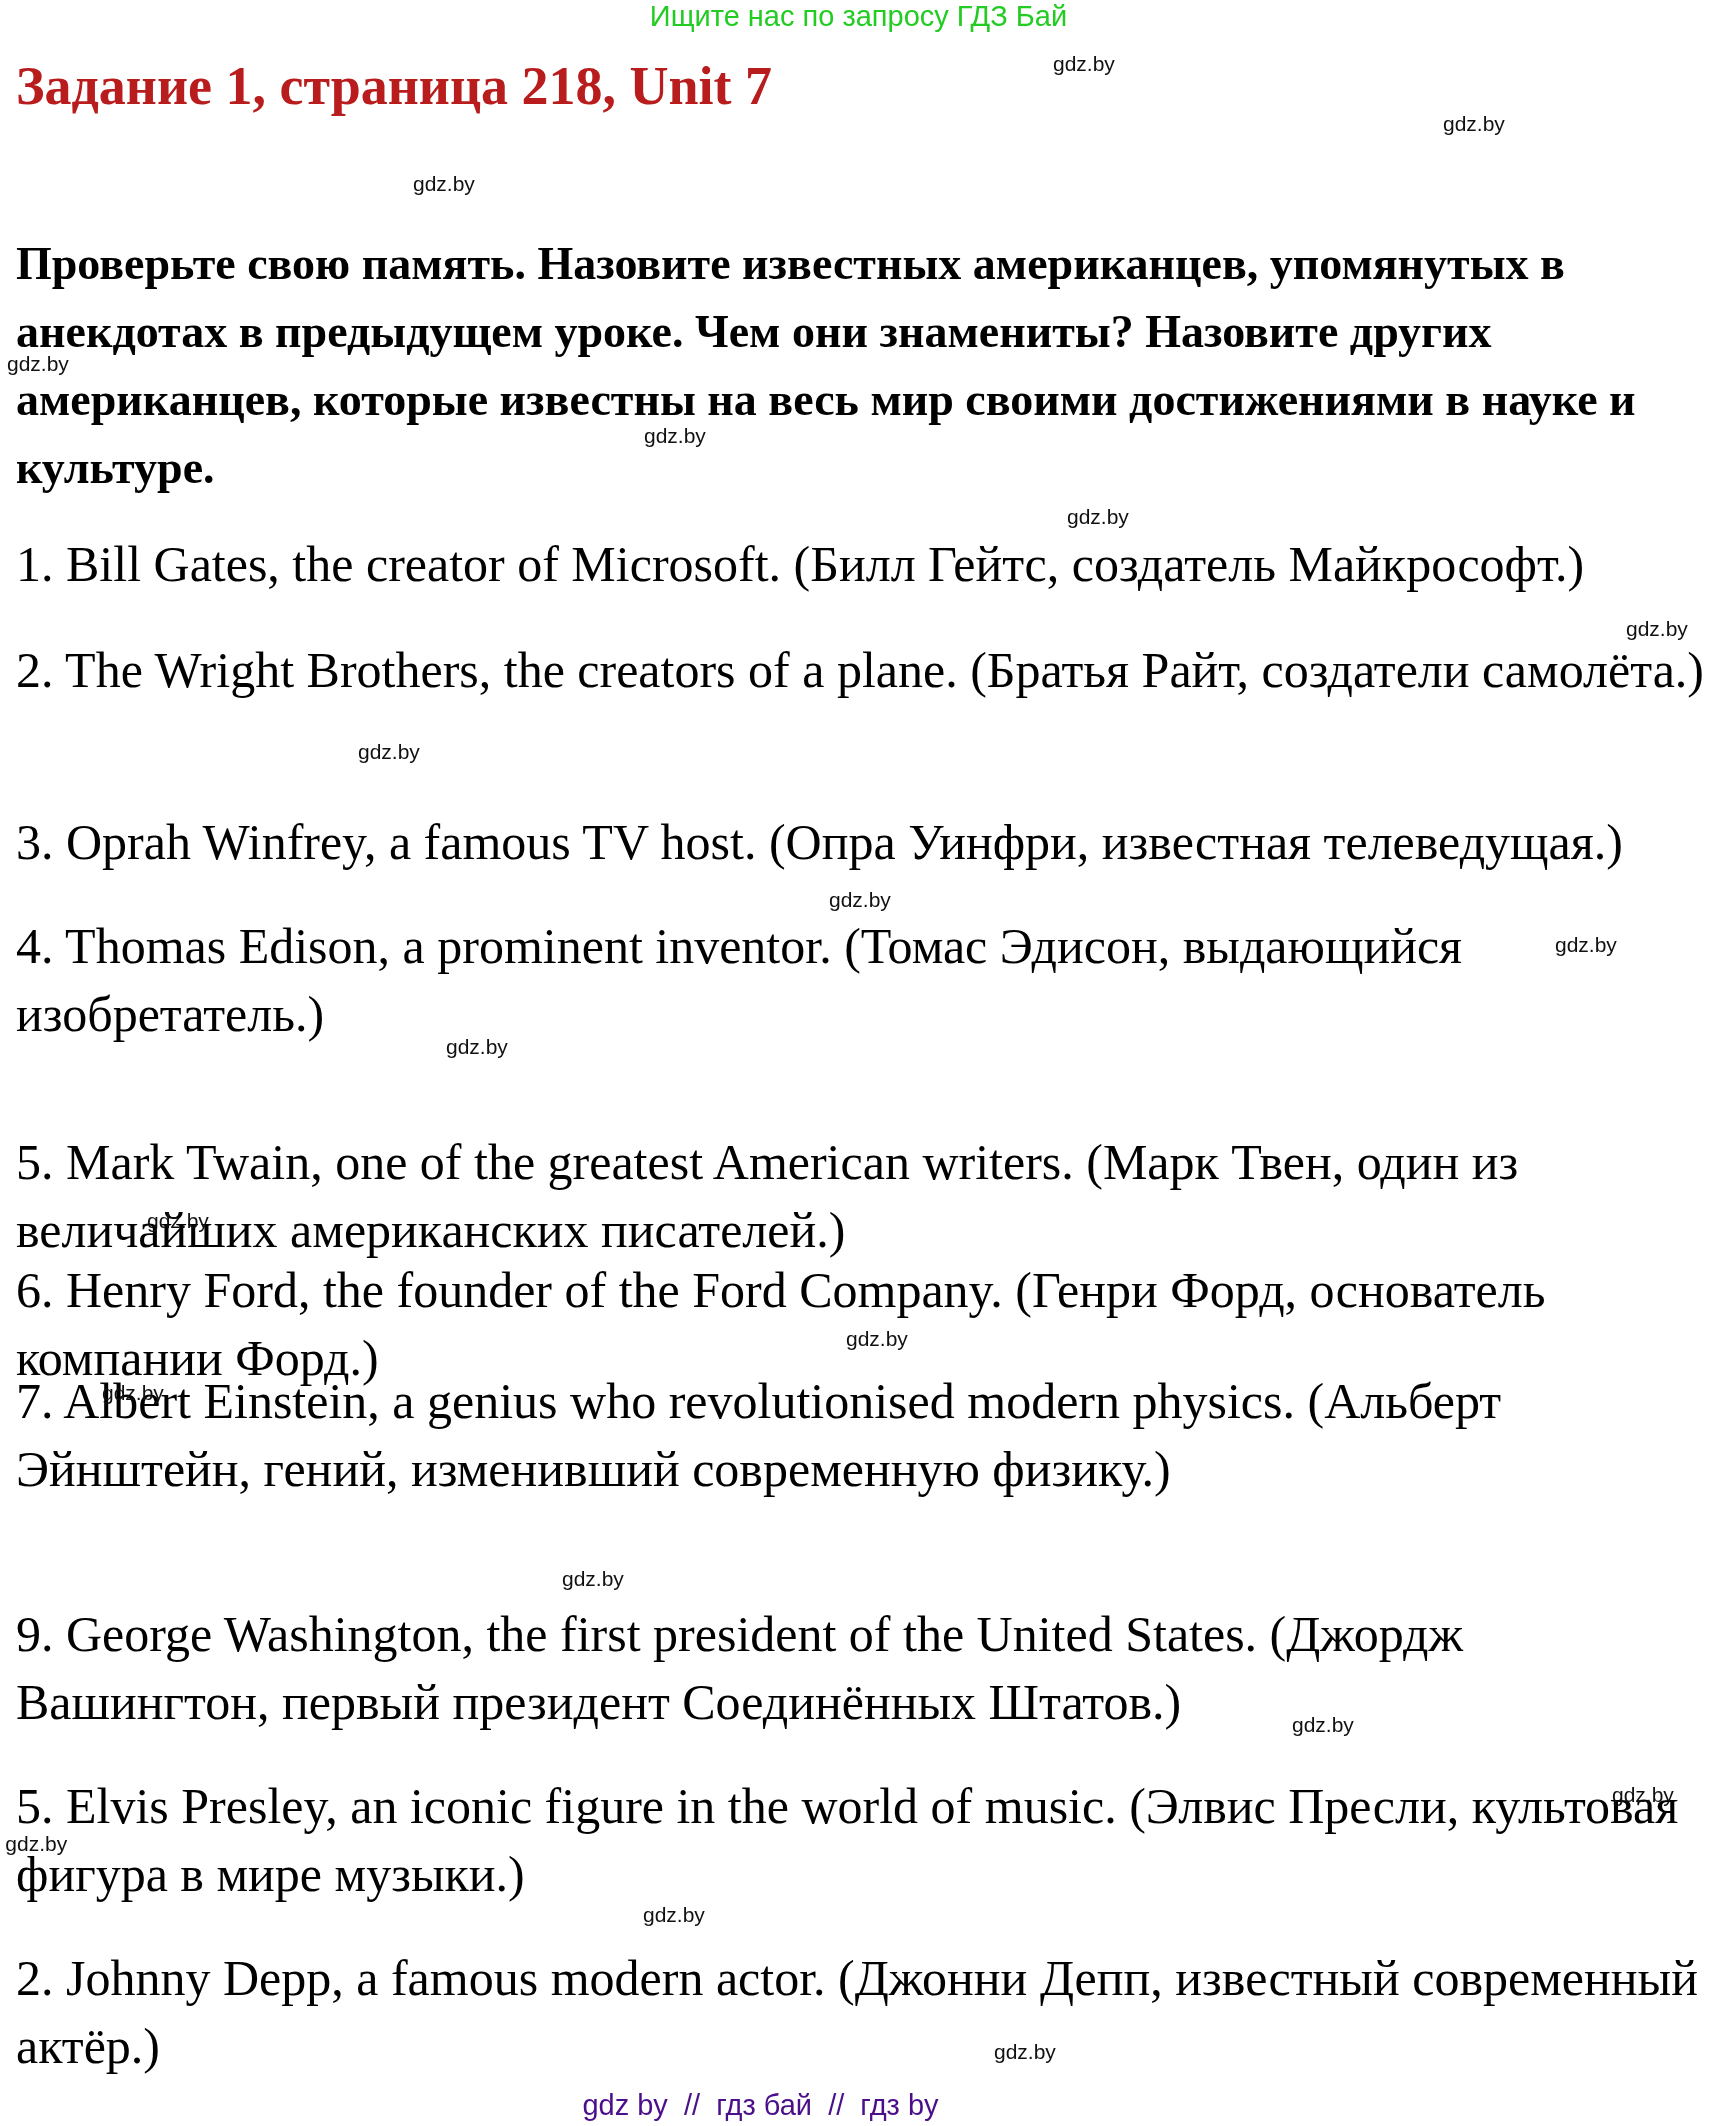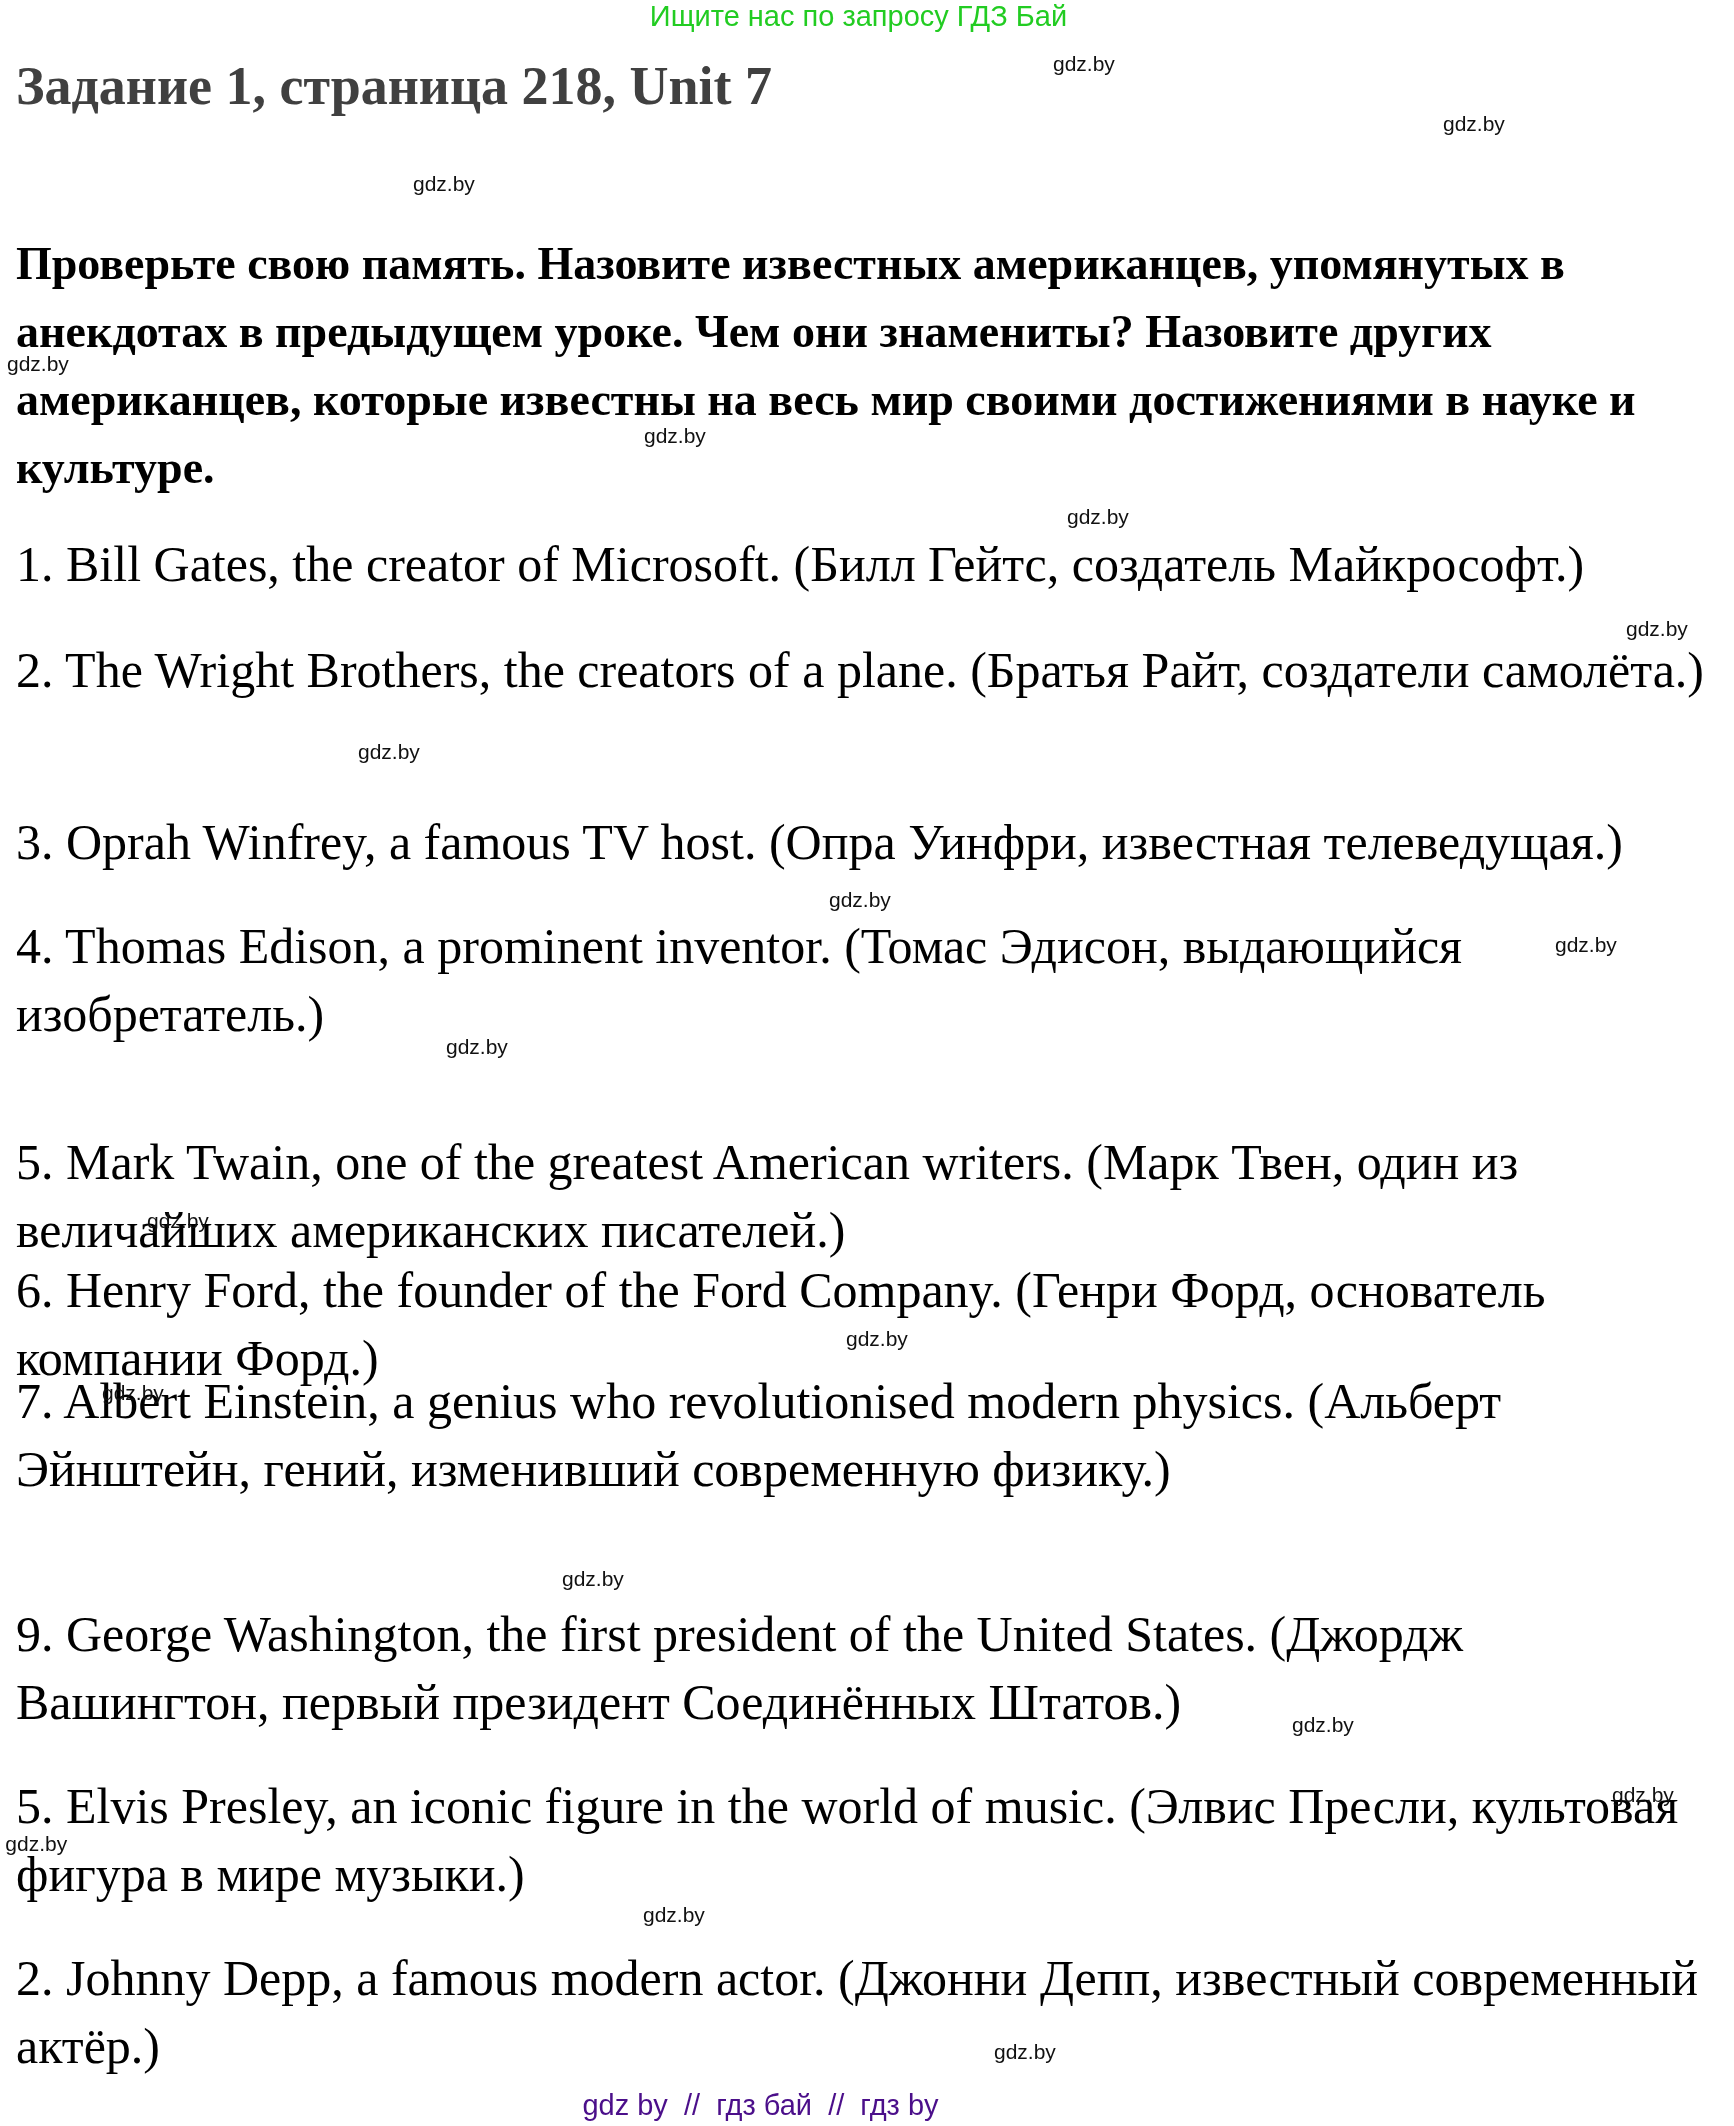--- a/index.html
+++ b/index.html
@@ -6,21 +6,21 @@
   body { width: 1735px; height: 2127px; position: relative; overflow: hidden; }
   .abs { position: absolute; }
   .banner {
     top: 0; left: 0; width: 1717px; text-align: center;
     font-family: "Liberation Sans", sans-serif; font-size: 29px; color: #22cc22;
     line-height: 33px;
   }
   .title {
     left: 16px; top: 51px;
     font-family: "Liberation Serif", serif; font-weight: bold; font-size: 54px;
-    color: #404040; line-height: 70px; white-space: nowrap;
+    color: #b91c1c; line-height: 70px; white-space: nowrap;
   }
   .task {
     left: 16px; top: 230px; width: 1712px;
     font-family: "Liberation Serif", serif; font-weight: bold; font-size: 46px;
     color: #000; line-height: 68px;
   }
   .answer {
     left: 16px; width: 1703px;
     font-family: "Liberation Serif", serif; font-size: 50px; color: #000;
     line-height: 68px;

